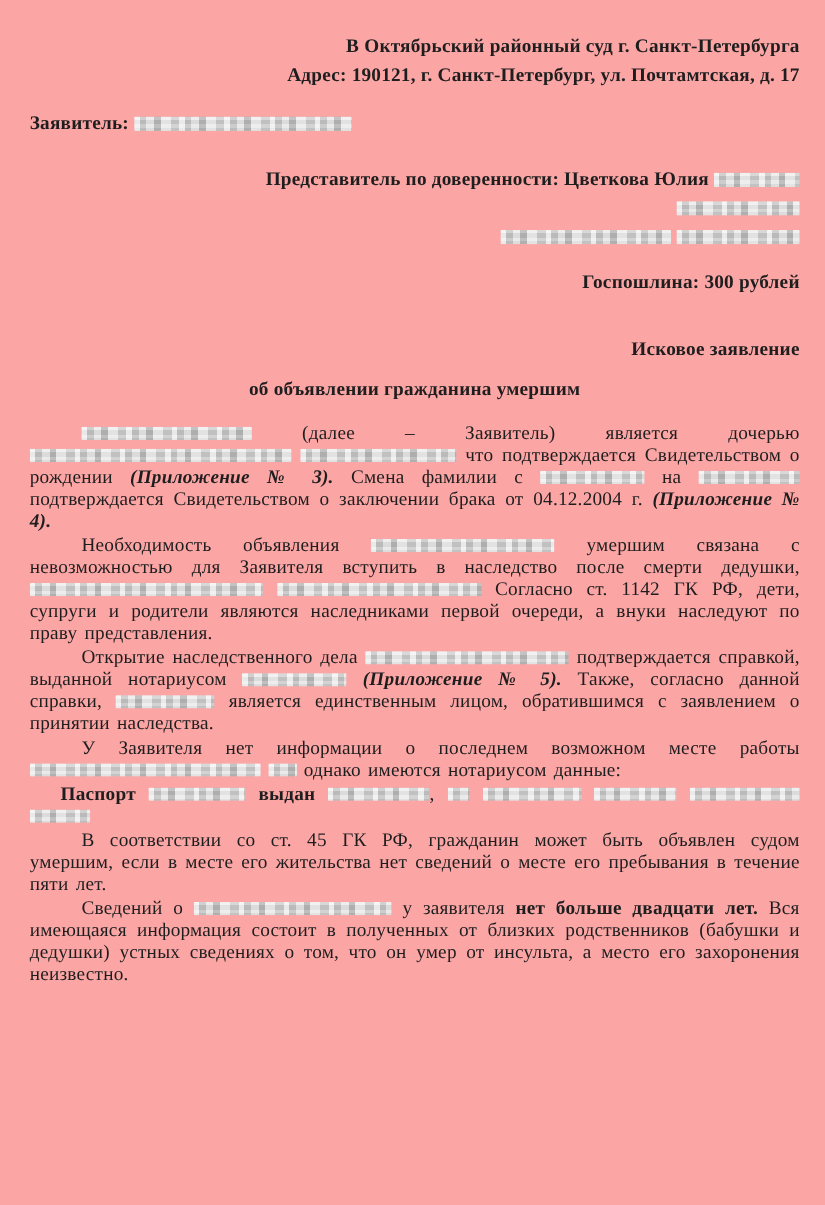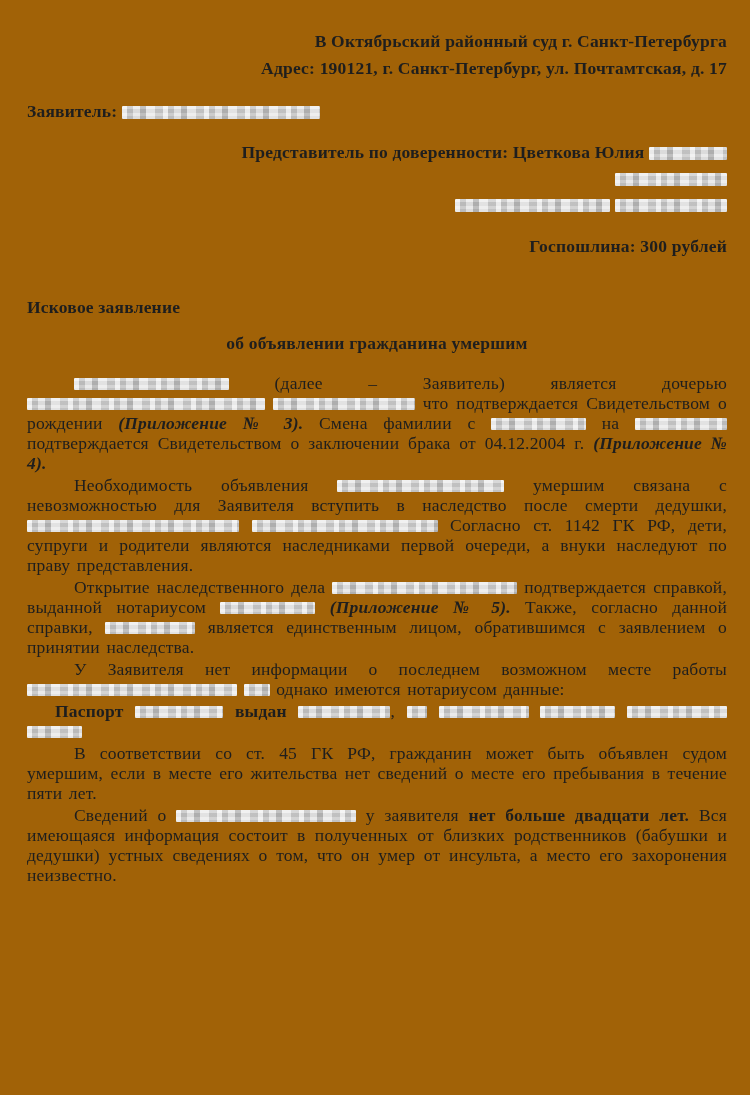--- a/index.html
+++ b/index.html
@@ -1,26 +1,26 @@
 <!DOCTYPE html>
 <html lang="ru"><head>
 <meta charset="utf-8">
 <style>
   html,body{margin:0;padding:0;background:#ffffff;}
   .page{
     width:750px;height:1095px;box-sizing:border-box;
-    padding:28px 23px 0 27px;background:#a16207;overflow:hidden;
+    padding:28px 23px 0 27px;background:#fca5a5;overflow:hidden;
     font-family:"Liberation Serif","DejaVu Serif",serif;
     font-size:17.5px;color:#1e1e1e;letter-spacing:0.2px;
   }
   .hdr-court{text-align:right;font-weight:700;line-height:27px;}
   .hdr-app{margin-top:16px;text-align:left;font-weight:700;line-height:26px;}
-  .hdr-rep{margin-top:15px;text-align:right;font-weight:700;line-height:26px;}
+  .hdr-rep{margin-top:25px;text-align:right;font-weight:700;line-height:26px;}
   .hdr-fee{margin-top:16px;text-align:right;font-weight:700;line-height:27px;}
-  .doc-title{margin-top:34px;text-align:left;font-weight:700;line-height:27px;}
+  .doc-title{margin-top:34px;text-align:right;font-weight:700;line-height:27px;}
   .doc-subtitle{margin-top:9px;text-align:center;font-weight:700;line-height:27px;}
   .doc-body{margin-top:16px;}
   .para{
     text-align:justify;line-height:20px;text-indent:47px;
     margin:2px 0 0 0;word-spacing:2px;
   }
   .para:first-child{margin-top:0;}
   .para.passport{text-indent:28px;}
   .b{font-weight:700;}
   .i{font-style:italic;}

